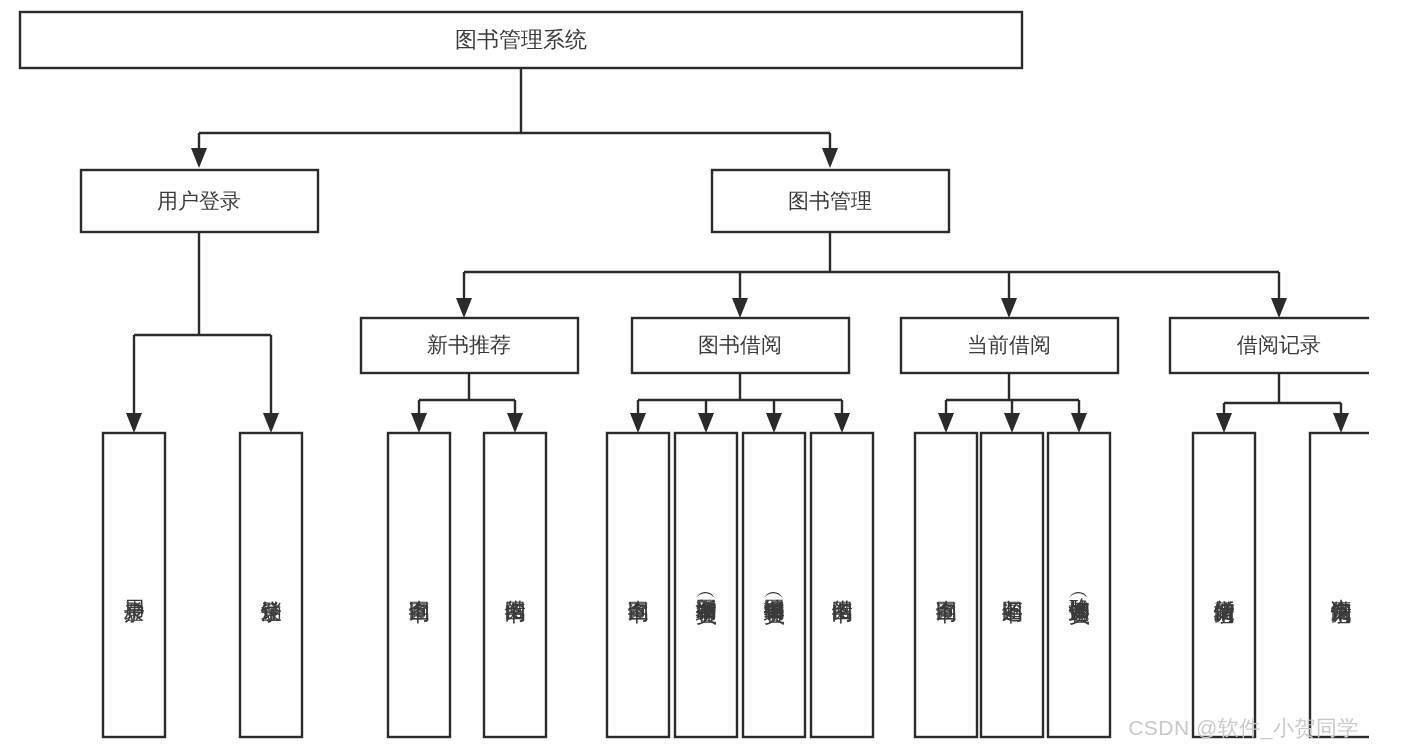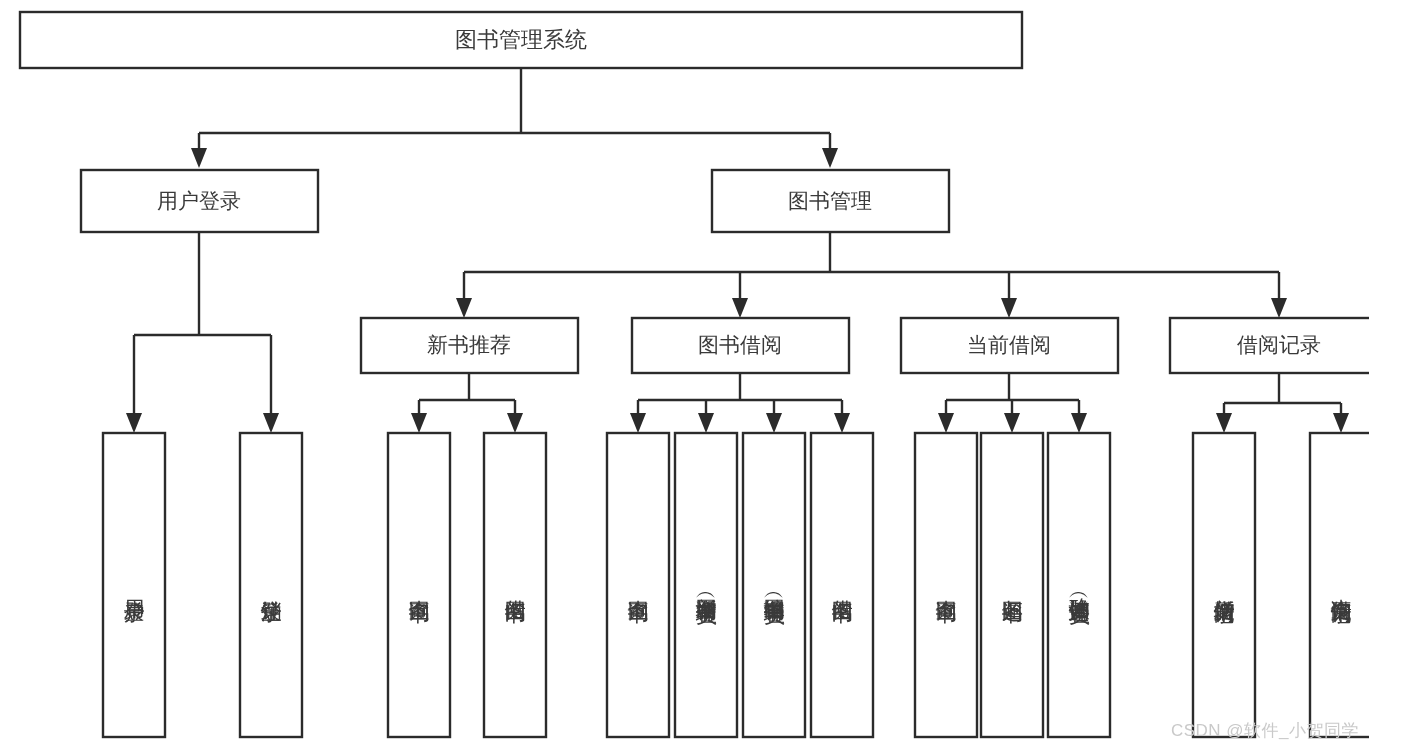--- a/index.html
+++ b/index.html
@@ -67,21 +67,21 @@
     align-items: center;
     justify-content: center;
     white-space: nowrap;
     pointer-events: none;
   }
   .watermark {
     position: absolute;
     right: 10px;
     bottom: 5px;
     font-family: "Liberation Sans", "DejaVu Sans", sans-serif;
-    font-size: 17px;
+    font-size: 21px;
     color: #c9c9c9;
     letter-spacing: 0.5px;
     white-space: nowrap;
   }
 </style>
 </head>
 <body>
 
 <div id="diagram-root">
 

